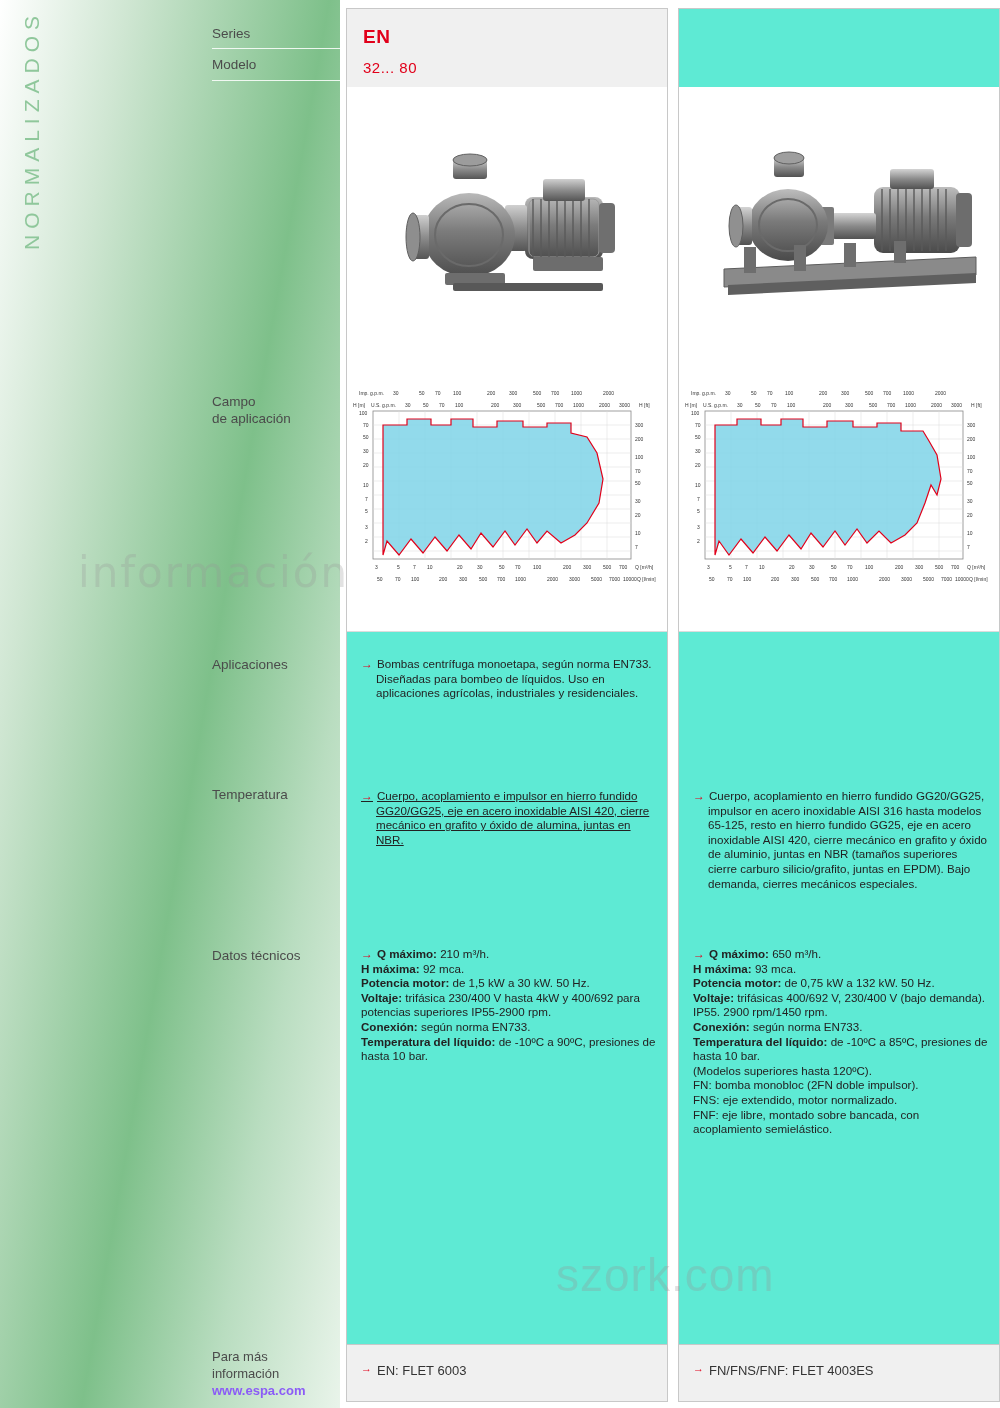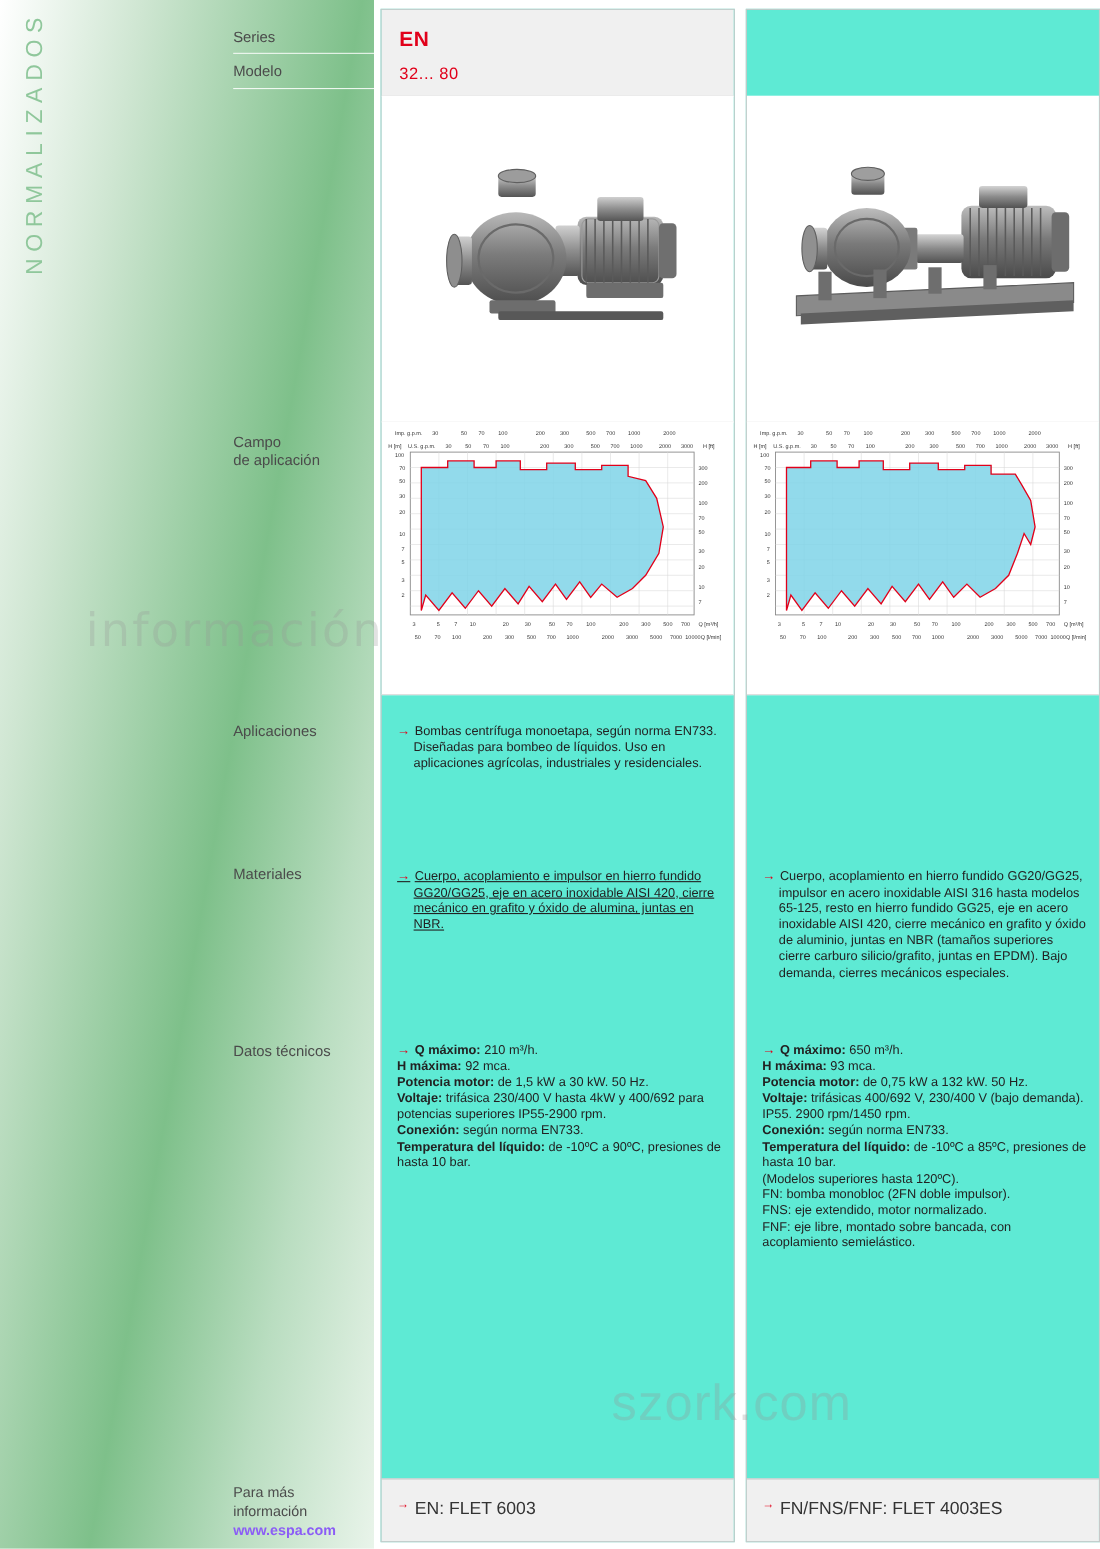--- a/index.html
+++ b/index.html
@@ -72,21 +72,21 @@
   .arrow{
     color:#e1001a;font-size:12px;margin-right:4px;
   }
   .sect p{margin:0;}
   .sect .ind{padding-left:15px;text-indent:-15px;}
   .footref{
     position:absolute;left:0;bottom:0;width:100%;height:56px;background:#f0f0f0;
     border-top:1px solid #c8c8c8;
   }
   .footref span.txt{
-    position:absolute;left:30px;top:18px;font-size:16px;color:#333;
+    position:absolute;left:30px;top:18px;font-size:13px;color:#333;
   }
   .footref span.ar{position:absolute;left:14px;top:17px;color:#e1001a;font-size:11px;}
   
   #wm-cn{
     position:absolute;left:78px;top:548px;width:860px;
     font-size:42px;color:rgba(150,150,150,0.28);
     font-family:"DejaVu Sans", sans-serif;
     letter-spacing:2px;white-space:nowrap;pointer-events:none;
   }
   #wm-en{
@@ -113,21 +113,21 @@
 
 <div class="row-label" style="top:25px;">Series</div>
 <div class="row-label" style="top:56px;">Modelo</div>
 
 <div class="row-label" style="top:381px;margin-top:12px;">
   <span>Campo</span>
   <span class="sub">de aplicación</span>
 </div>
 
 <div class="row-label" style="top:656px;">Aplicaciones</div>
-<div class="row-label" style="top:786px;">Materiales</div>
+<div class="row-label" style="top:786px;">Temperatura</div>
 <div class="row-label" style="top:947px;">Datos técnicos</div>
 
 <div id="left-foot">
   <div>Para más</div>
   <div>información</div>
   <div class="site">www.espa.com</div>
 </div>
 
 <div class="col" id="col-en">
   <div class="col-head">

